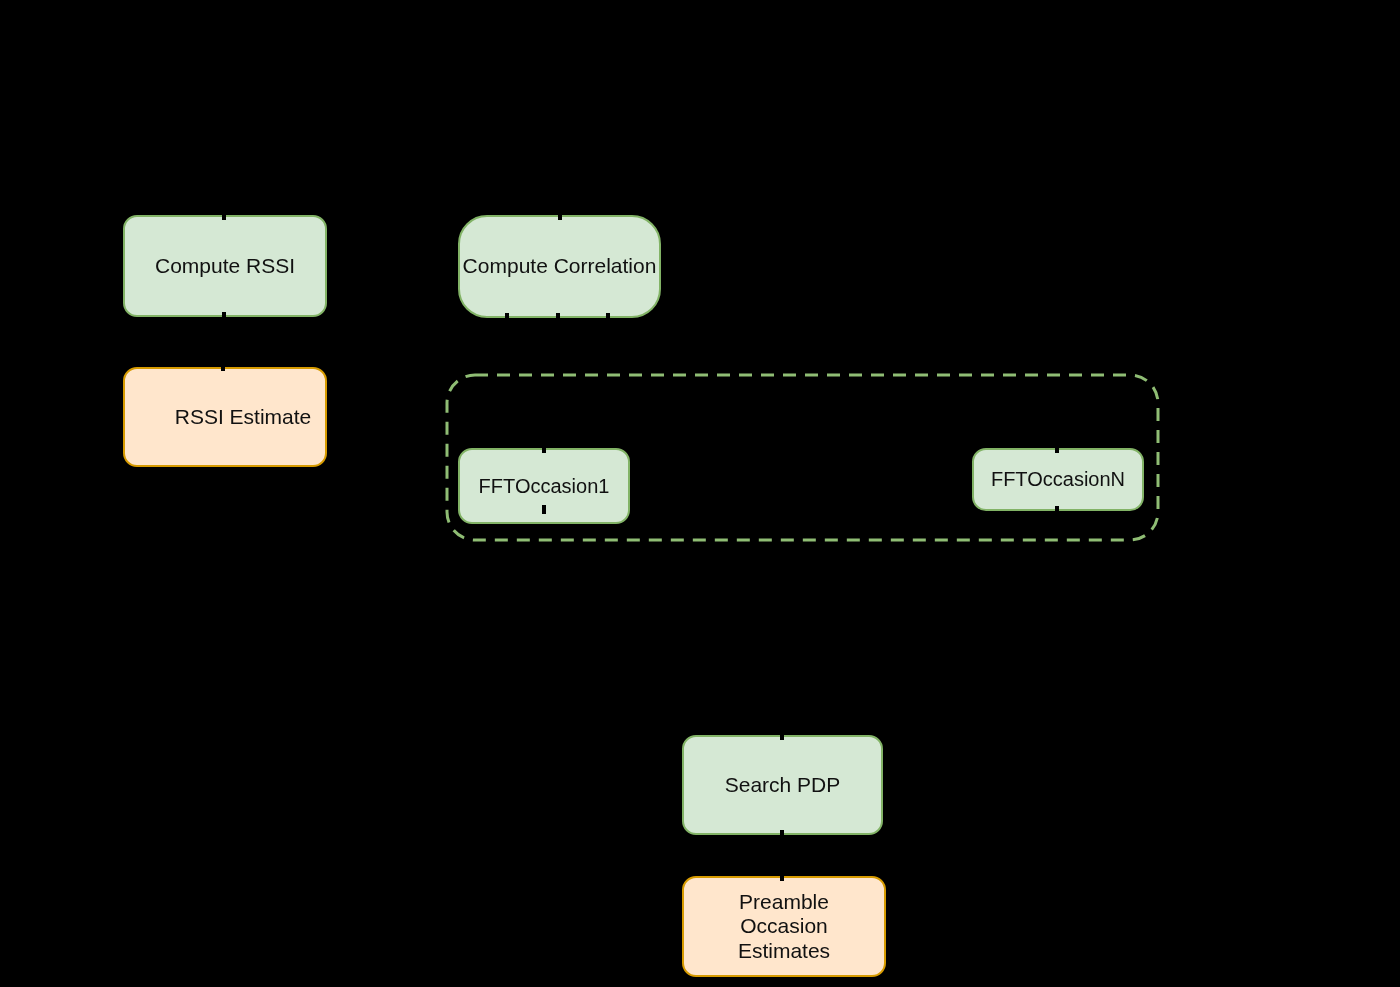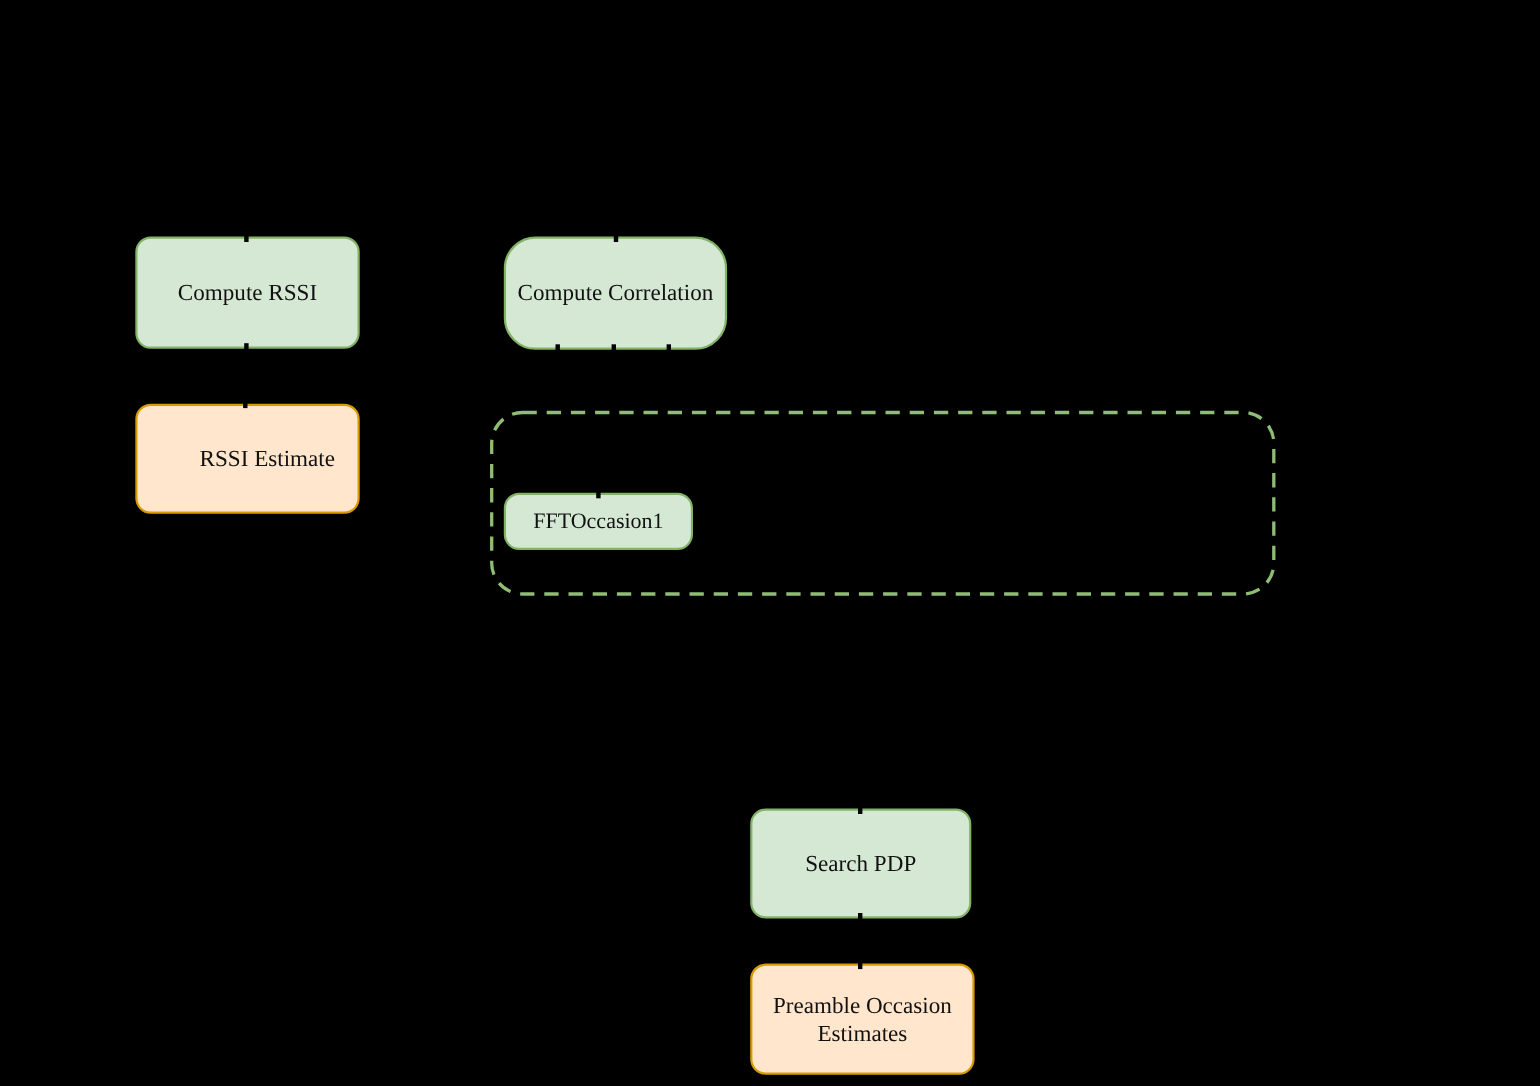--- a/index.html
+++ b/index.html
@@ -6,21 +6,21 @@
     margin: 0;
     padding: 0;
     background: #000;
   }
   .canvas {
     position: relative;
     width: 1400px;
     height: 987px;
     background: var(--canvas-bg, #000);
     overflow: hidden;
-    font-family: Liberation Serif, serif;
+    font-family: Liberation Sans, sans-serif;
   }
   .node {
     position: absolute;
     box-sizing: border-box;
     border-radius: 14px;
     border: 2px solid;
     display: flex;
     align-items: center;
     justify-content: center;
     text-align: center;
@@ -68,25 +68,28 @@
   </div>
 
   <div class="node process" style="left:458px; top:215px; width:203px; height:103px;border-radius:29px;">
     <span class="label">Compute Correlation</span>
   </div>
 
   <div class="node output" style="left:123px; top:367px; width:204px; height:100px;padding-left:36px;">
     <span class="label">RSSI Estimate</span>
   </div>
 
-  <div class="node process small" style="left:458px; top:448px; width:172px; height:52px;">
+  <div class="node process small" style="left:458px; top:448px; width:172px; height:76px;">
     <span class="label">FFTOccasion1</span>
   </div>
 
 
+  <div class="node process small" style="left:972px; top:448px; width:172px; height:63px;">
+    <span class="label">FFTOccasionN</span>
+  </div>
 
 
   <div class="node process" style="left:682px; top:735px; width:201px; height:100px;align-items:center;">
     <span class="label">Search PDP</span>
   </div>
 
   <div class="node output wrap" style="left:682px; top:876px; width:204px; height:101px;">
     <span class="label">Preamble Occasion Estimates</span>
   </div>
 

